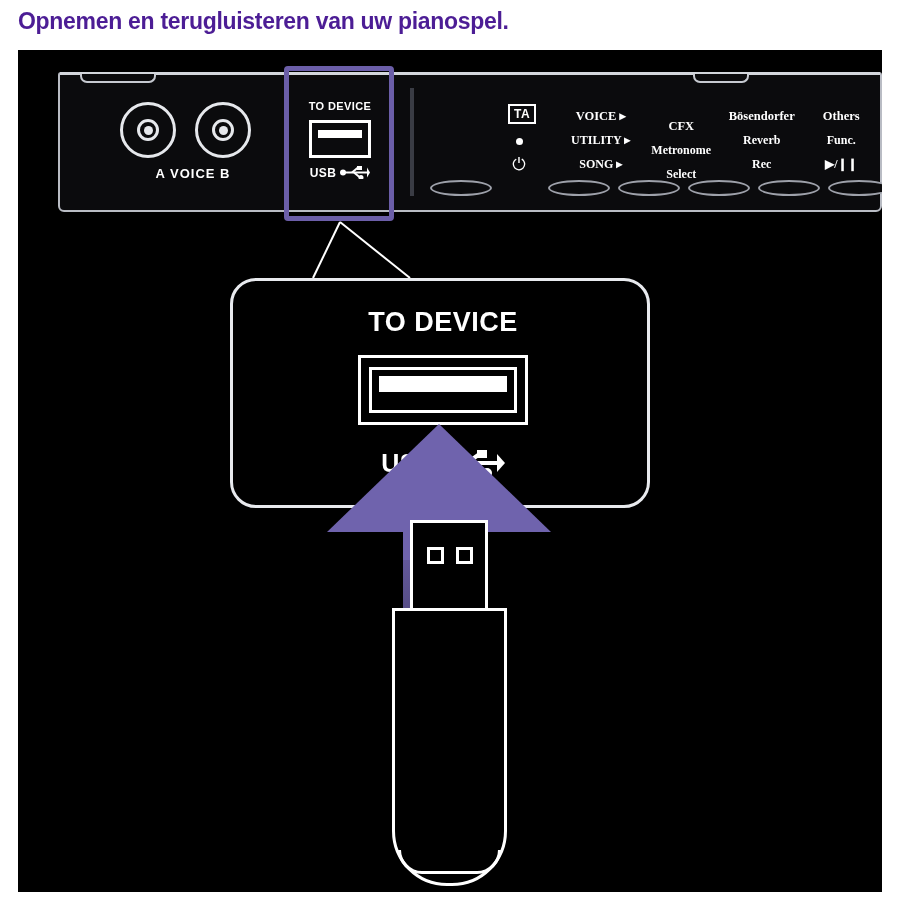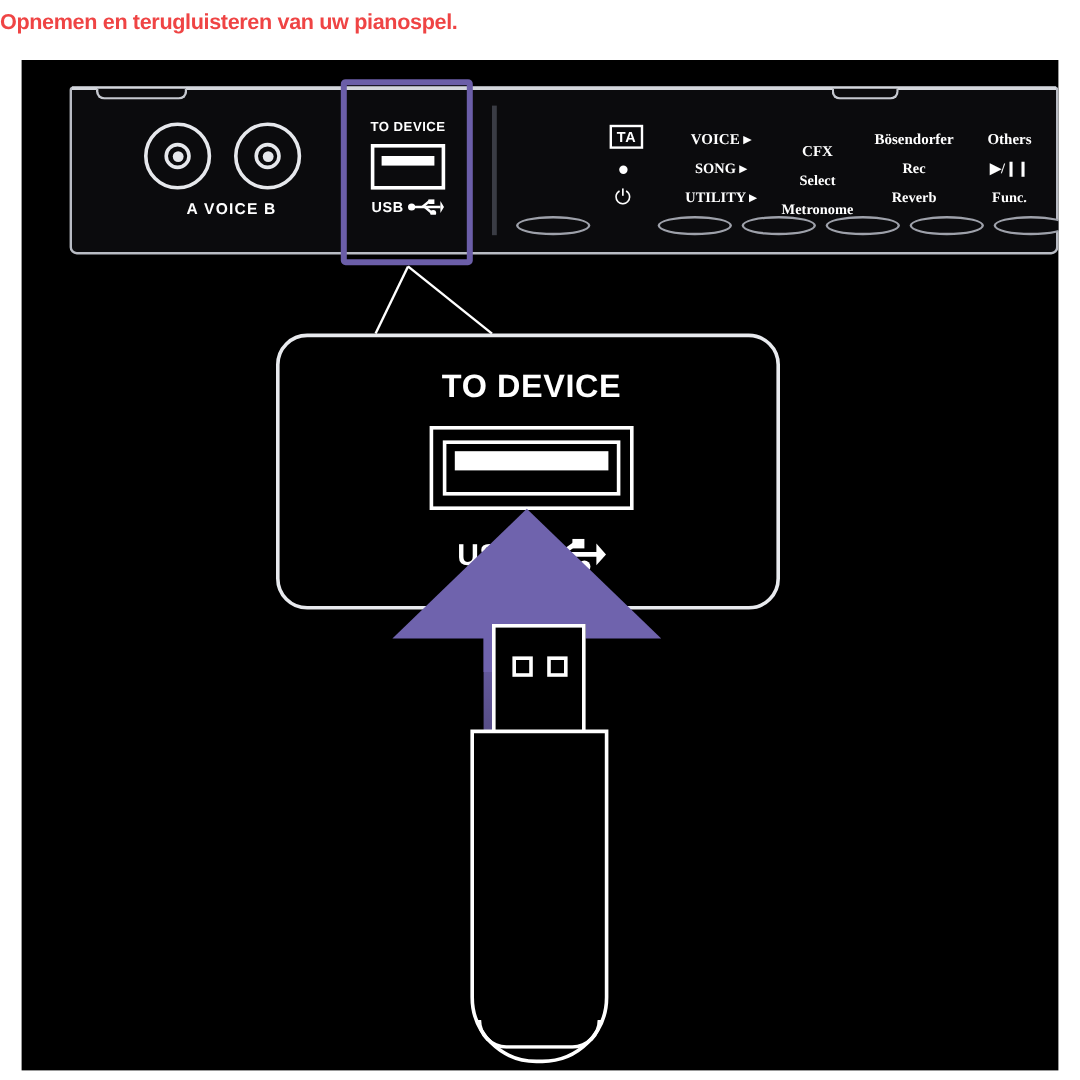--- a/index.html
+++ b/index.html
@@ -17,25 +17,25 @@
   #page {
     position: relative;
     width: 900px;
     height: 900px;
     background: #ffffff;
   }
 
   
   .heading {
     position: absolute;
-    left: 0;
+    left: 18px;
     top: 8px;
-    font-size: 18px;
-    font-weight: bold;
-    color: #ef4444;
+    font-size: 23px;
+    font-weight: bold;
+    color: #4c1d95;
     letter-spacing: -0.3px;
     font-family: "Liberation Sans", sans-serif;
     white-space: nowrap;
   }
 
   
   .panel {
     position: absolute;
     left: 18px;
     top: 50px;
@@ -464,31 +464,31 @@
       <div class="power-dot"></div>
       <div class="power-icon">⏻</div>
 
       <div class="ctrl-grid">
         <div class="ctrl-row r1">
           <div class="ctrl-cell c1">VOICE ▸</div>
           <div class="ctrl-cell c2">CFX</div>
           <div class="ctrl-cell c3">Bösendorfer</div>
           <div class="ctrl-cell c4">Others</div>
         </div>
+        <div class="ctrl-row r3">
+          <div class="ctrl-cell c1">UTILITY ▸</div>
+          <div class="ctrl-cell c2">Metronome</div>
+          <div class="ctrl-cell c3">Reverb</div>
+          <div class="ctrl-cell c4">Func.</div>
+        </div>
         <div class="ctrl-row r2">
           <div class="ctrl-cell c1">SONG ▸</div>
           <div class="ctrl-cell c2">Select</div>
           <div class="ctrl-cell c3">Rec</div>
           <div class="ctrl-cell c4">▶/❙❙</div>
-        </div>
-        <div class="ctrl-row r3">
-          <div class="ctrl-cell c1">UTILITY ▸</div>
-          <div class="ctrl-cell c2">Metronome</div>
-          <div class="ctrl-cell c3">Reverb</div>
-          <div class="ctrl-cell c4">Func.</div>
         </div>
       </div>
 
       <div class="btn-ellipse be0"></div>
       <div class="btn-ellipse be1"></div>
       <div class="btn-ellipse be2"></div>
       <div class="btn-ellipse be3"></div>
       <div class="btn-ellipse be4"></div>
       <div class="btn-ellipse be5"></div>
     </div>

